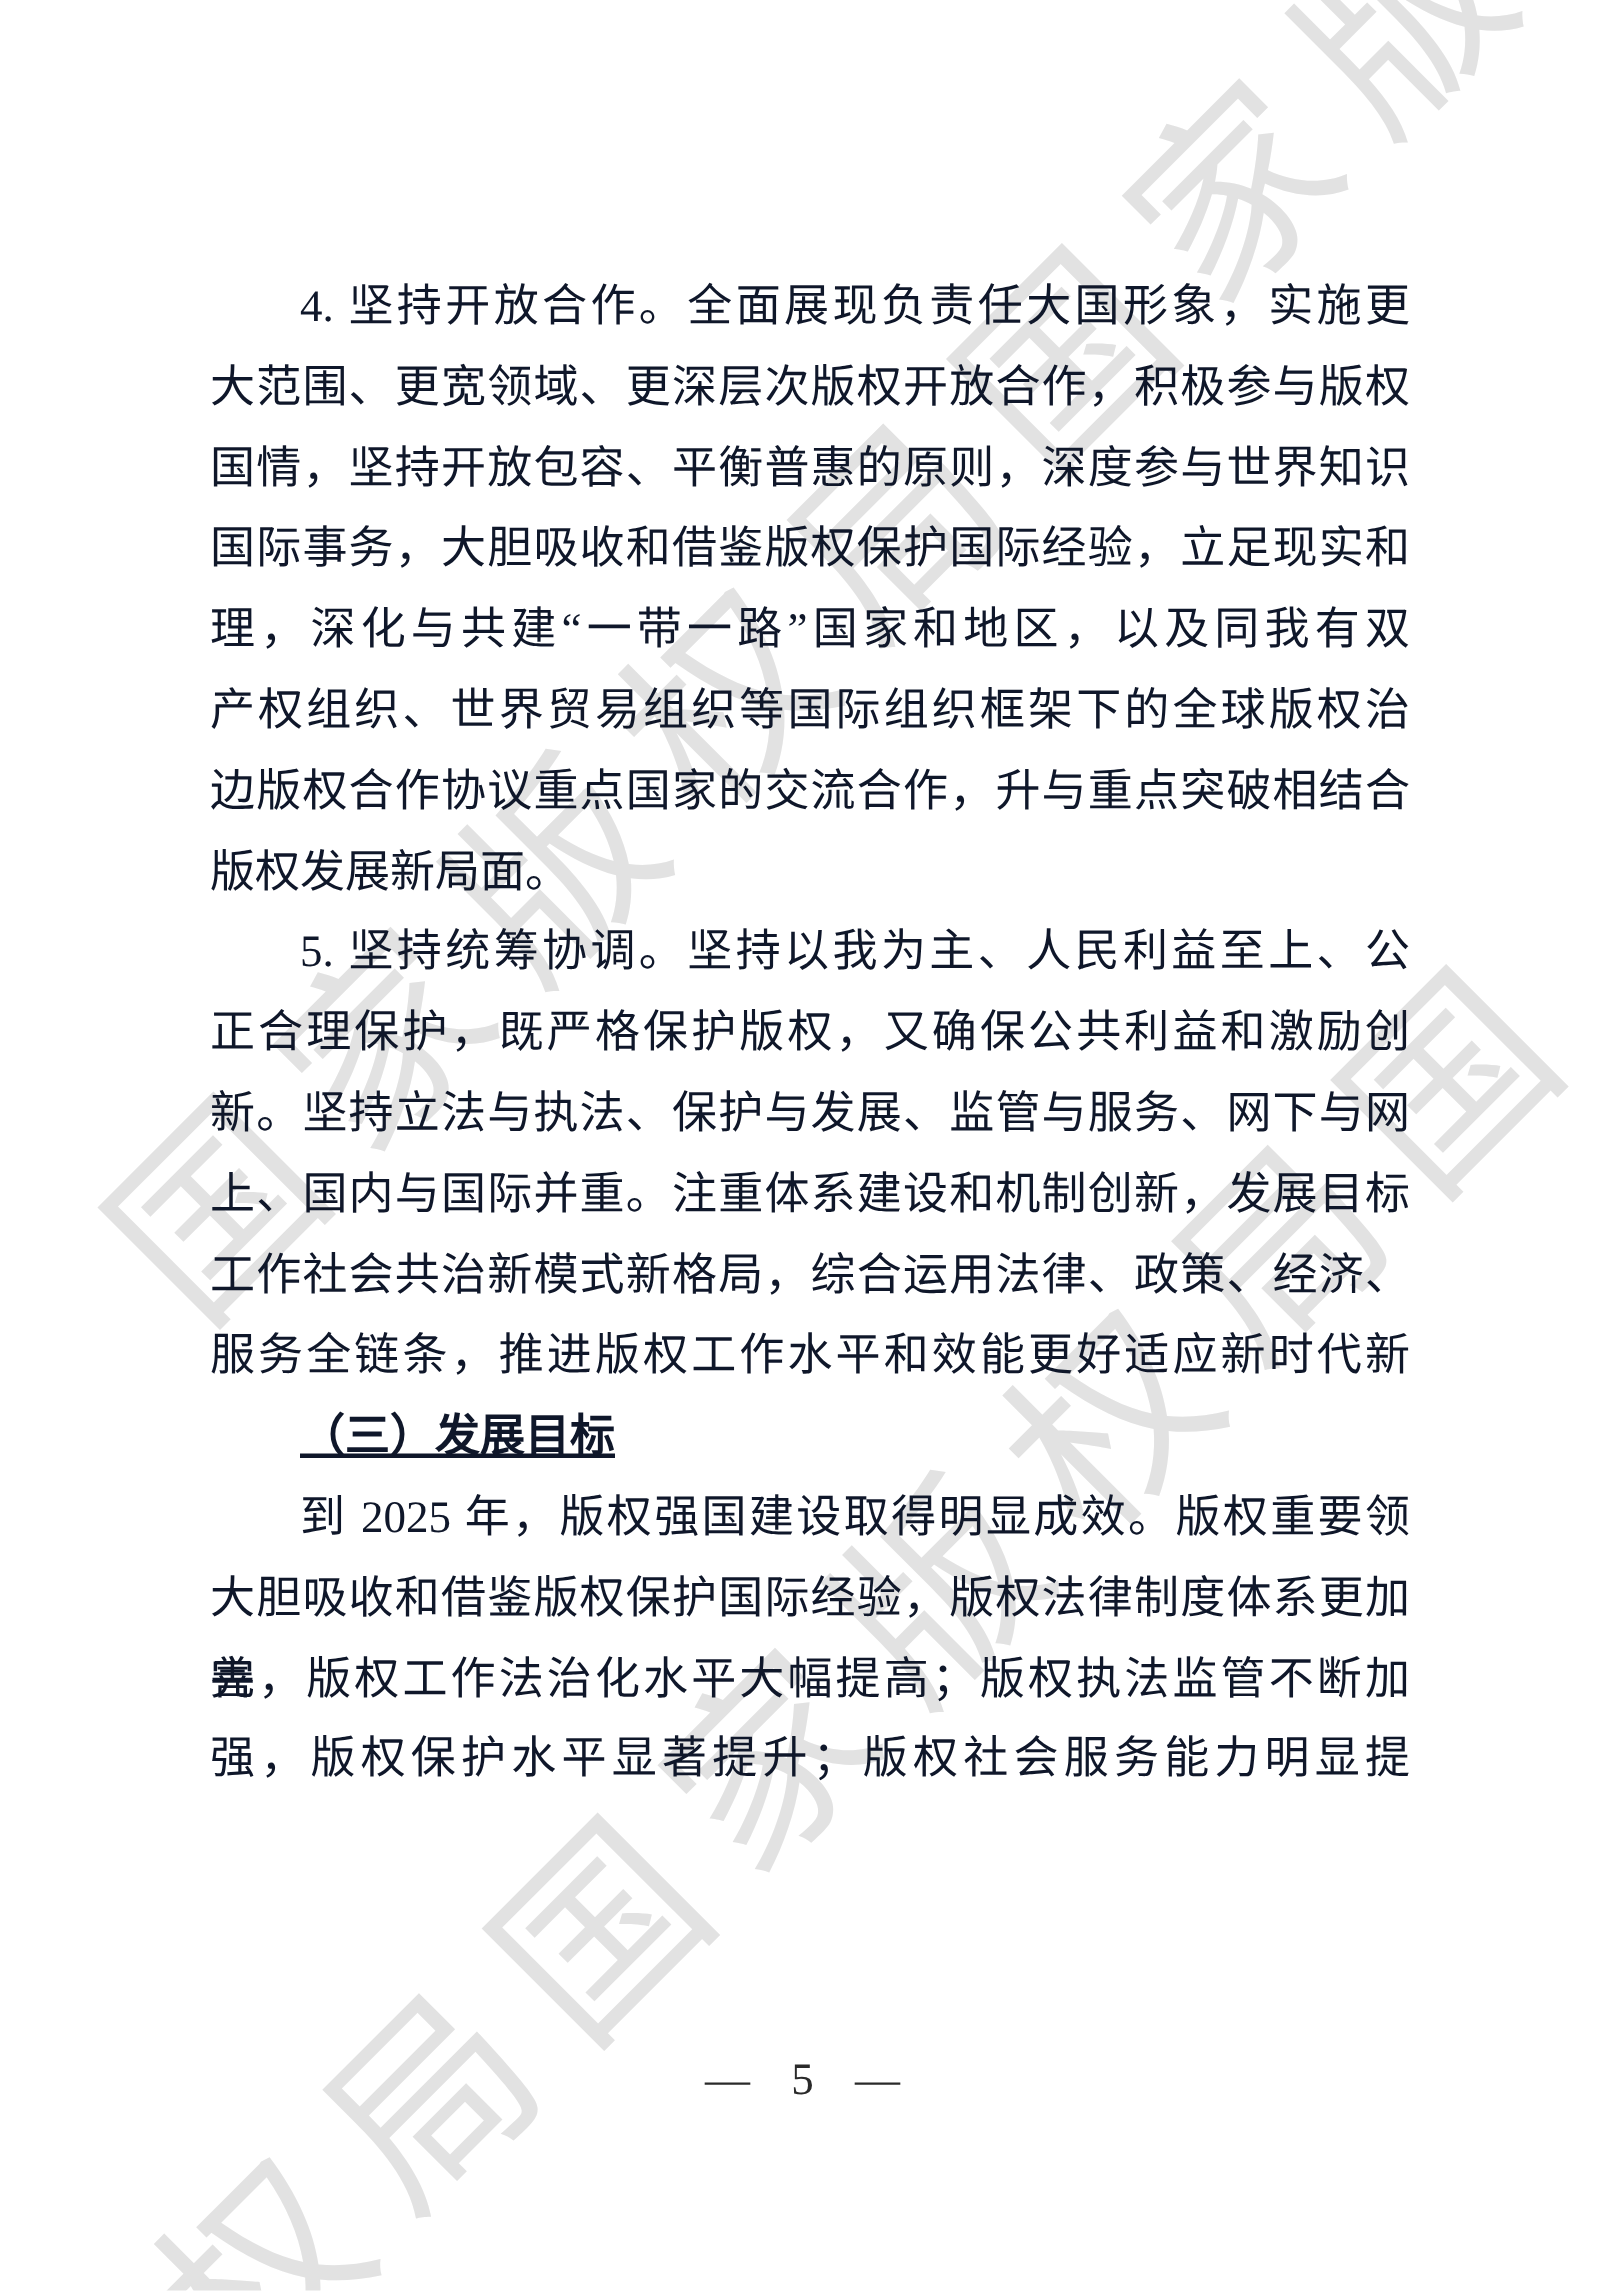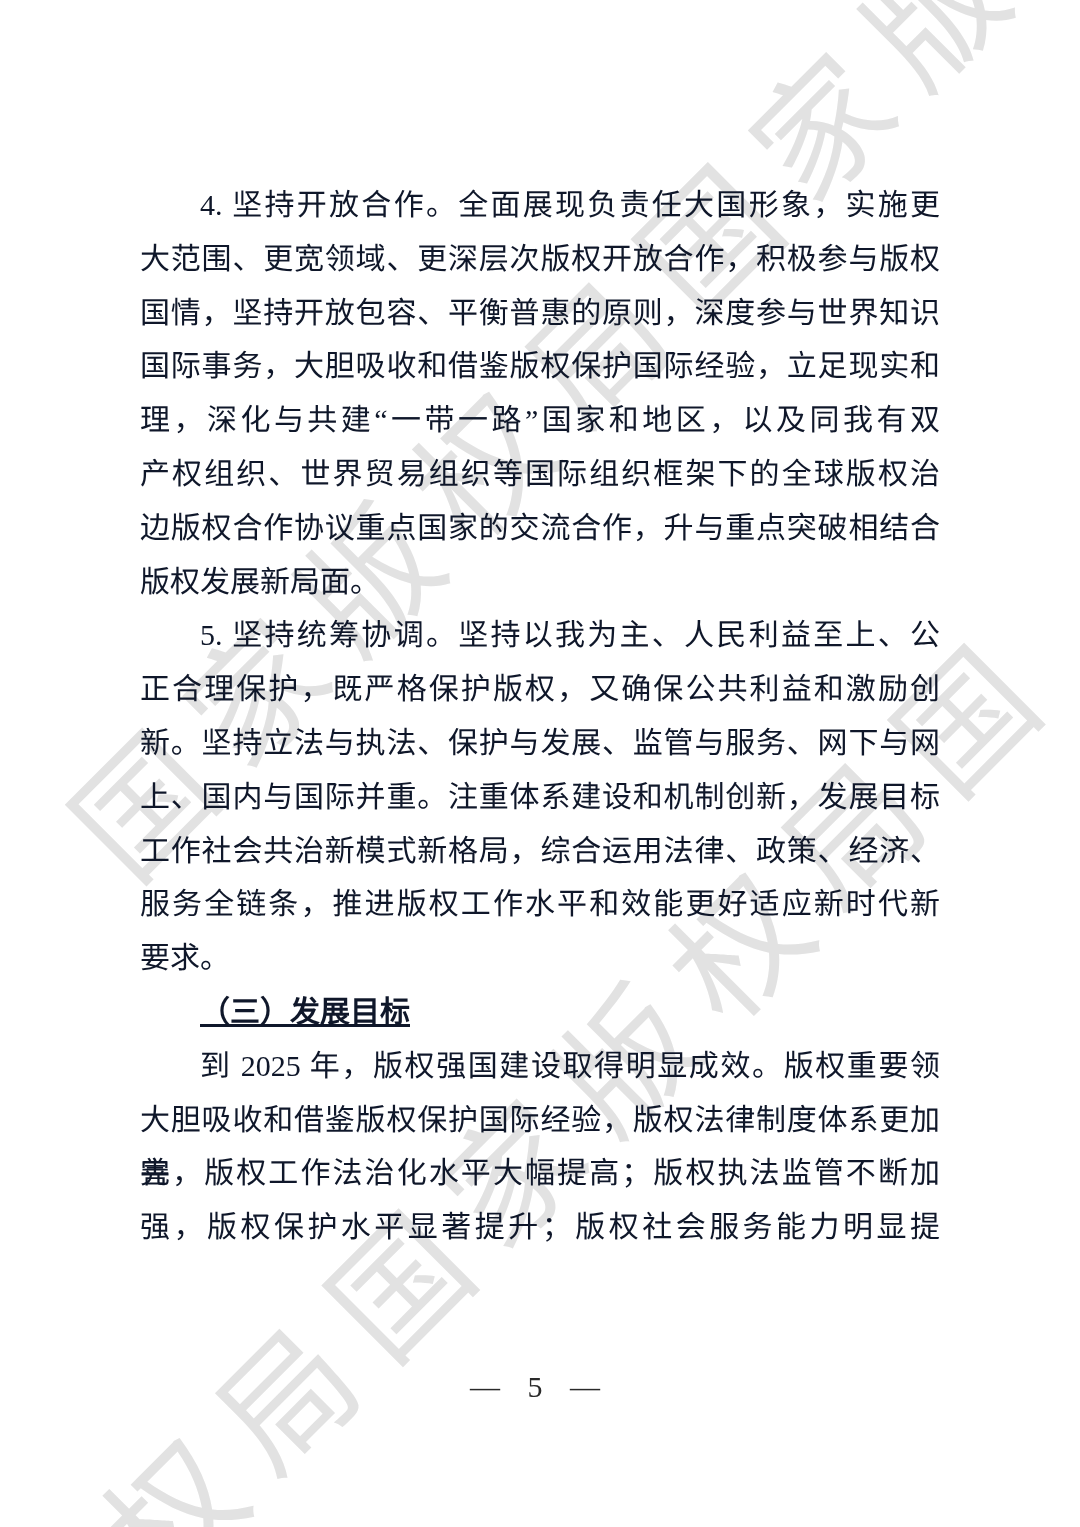--- a/index.html
+++ b/index.html
@@ -88,21 +88,20 @@
       <div class="line just">理，深化与共建“一带一路”国家和地区，以及同我有双</div>
       <div class="line just">产权组织、世界贸易组织等国际组织框架下的全球版权治</div>
       <div class="line just">边版权合作协议重点国家的交流合作，升与重点突破相结合</div>
       <div class="line">版权发展新局面。</div>
       <div class="line just indent">5. 坚持统筹协调。坚持以我为主、人民利益至上、公</div>
       <div class="line just">正合理保护，既严格保护版权，又确保公共利益和激励创</div>
       <div class="line just">新。坚持立法与执法、保护与发展、监管与服务、网下与网</div>
       <div class="line just">上、国内与国际并重。注重体系建设和机制创新，发展目标</div>
       <div class="line just">工作社会共治新模式新格局，综合运用法律、政策、经济、</div>
       <div class="line just">服务全链条，推进版权工作水平和效能更好适应新时代新</div>
-      <div class="line">要求。</div>
       <div class="line indent bold">（三）发展目标</div>
       <div class="line just indent">到 2025 年，版权强国建设取得明显成效。版权重要领</div>
       <div class="line just">大胆吸收和借鉴版权保护国际经验，版权法律制度体系更加完</div>
       <div class="line just">善，版权工作法治化水平大幅提高；版权执法监管不断加</div>
       <div class="line just">强，版权保护水平显著提升；版权社会服务能力明显提</div>
     </main>
 
   <footer class="footer">— 5 —</footer>
 
 </div>

